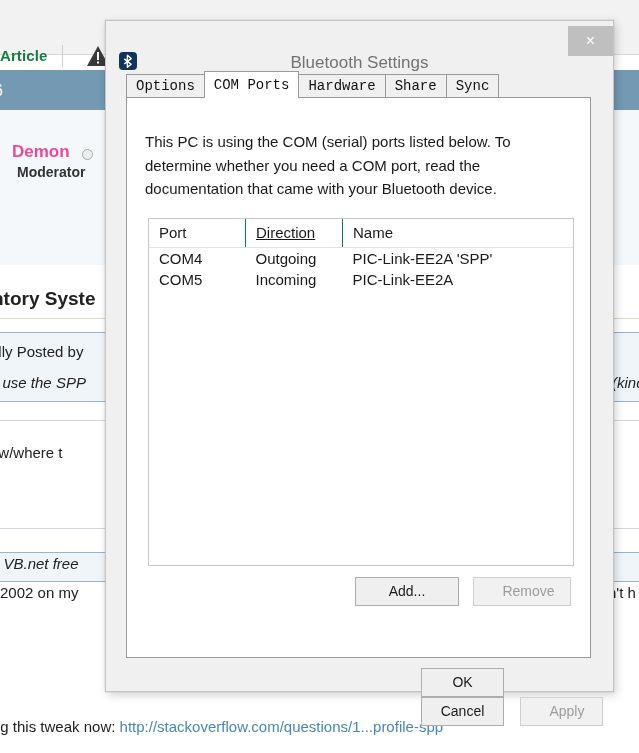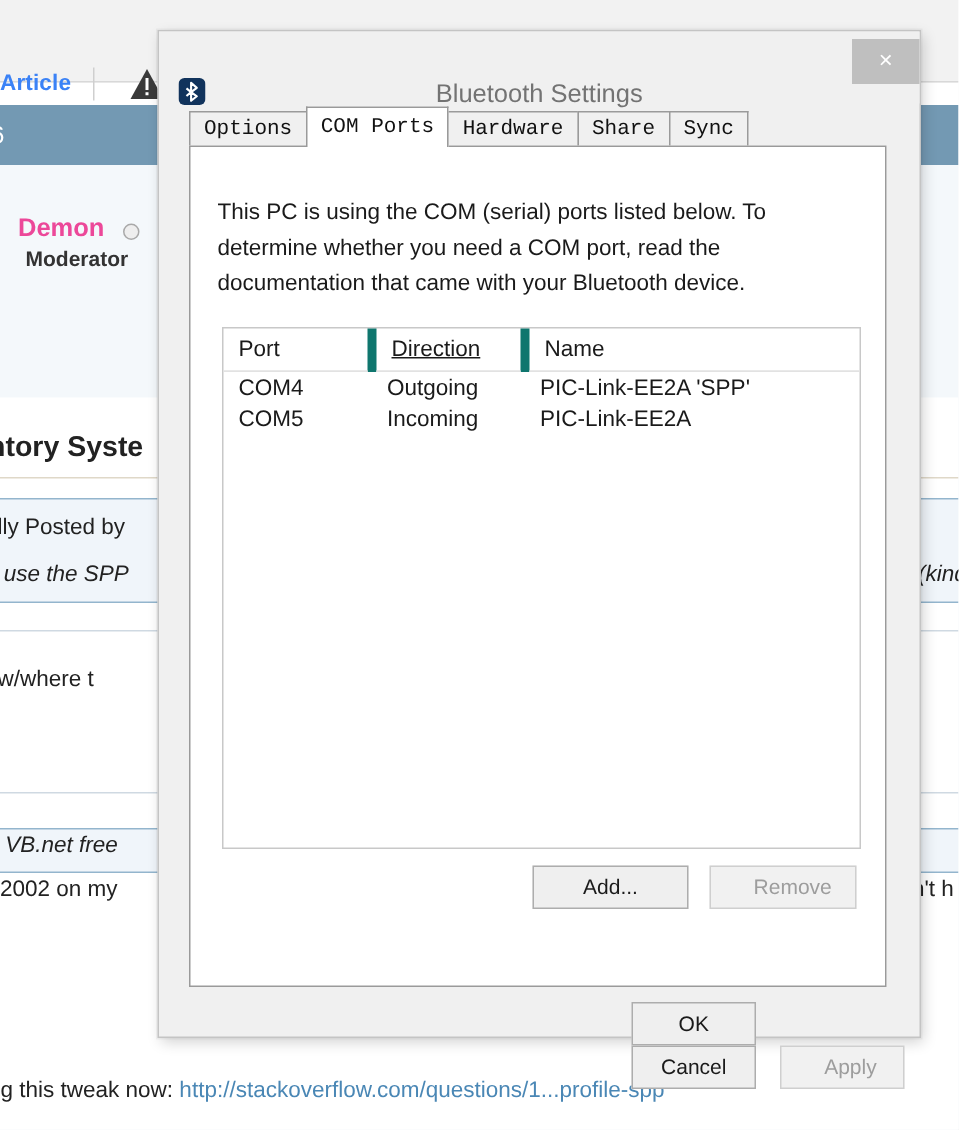--- a/index.html
+++ b/index.html
@@ -32,21 +32,21 @@
     width: 639px; height: 55px;
     background: #f2f2f2;
     border-bottom: 1px solid #d8d8d8;
     box-sizing: border-box;
   }
   .bg-nav-article {
     position: absolute;
     left: 0px; top: 47px;
     font-size: 15px;
     font-weight: bold;
-    color: #3b82f6;
+    color: #15803d;
     letter-spacing: 0.1px;
   }
   .bg-nav-divider {
     position: absolute;
     left: 62px; top: 45px;
     width: 1px; height: 22px;
     background: #cfcfcf;
   }
   .bg-warning-icon {
     position: absolute;
@@ -287,21 +287,21 @@
     width: 100%;
     border-collapse: collapse;
     table-layout: fixed;
   }
   .lb-table th {
     font-weight: normal;
     font-size: 15px;
     color: #1a1a1a;
     text-align: left;
     padding: 5px 0 6px 10px;
-    border-right: 6px solid #0f766e;
+    border-right: 1px solid #0f766e;
     border-bottom: 1px solid #e2e2e2;
   }
   .lb-table th:last-child { border-right: none; }
   .lb-table td {
     font-size: 15px;
     color: #1a1a1a;
     padding: 2px 0 2px 10px;
     white-space: nowrap;
   }
   .col-port { width: 86px; }

